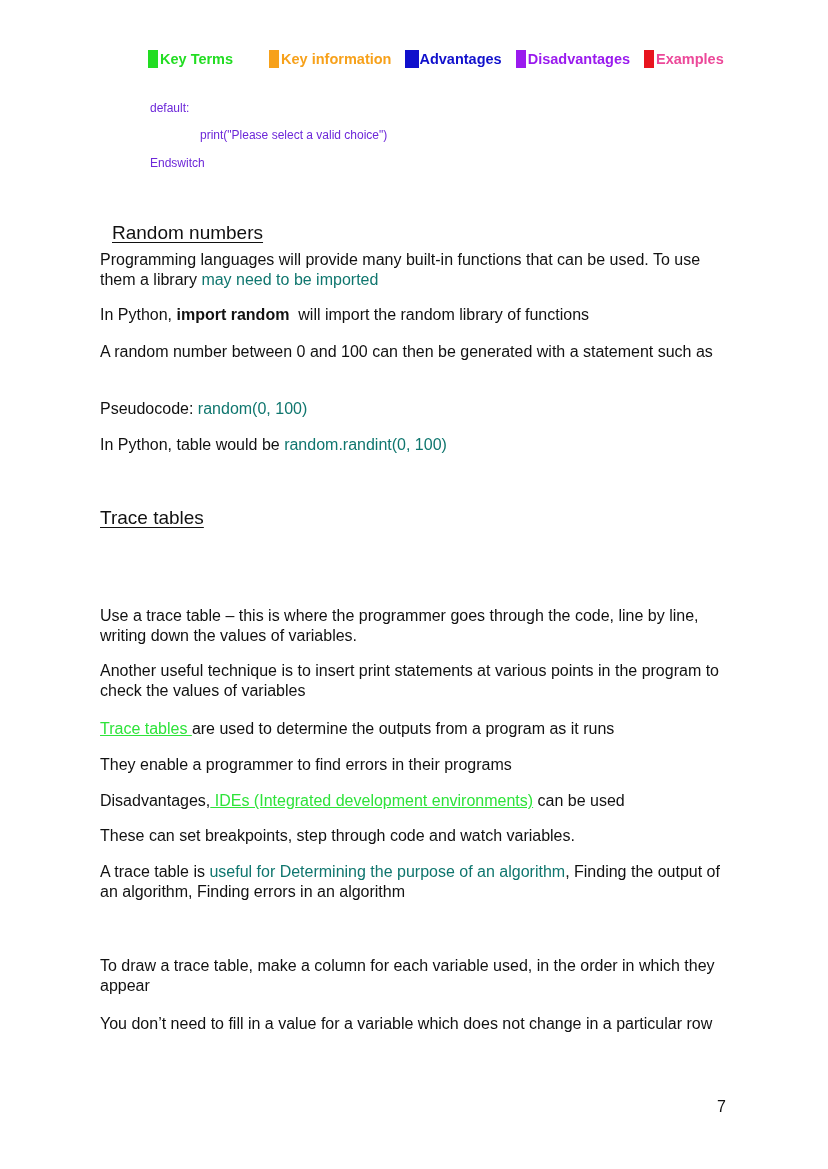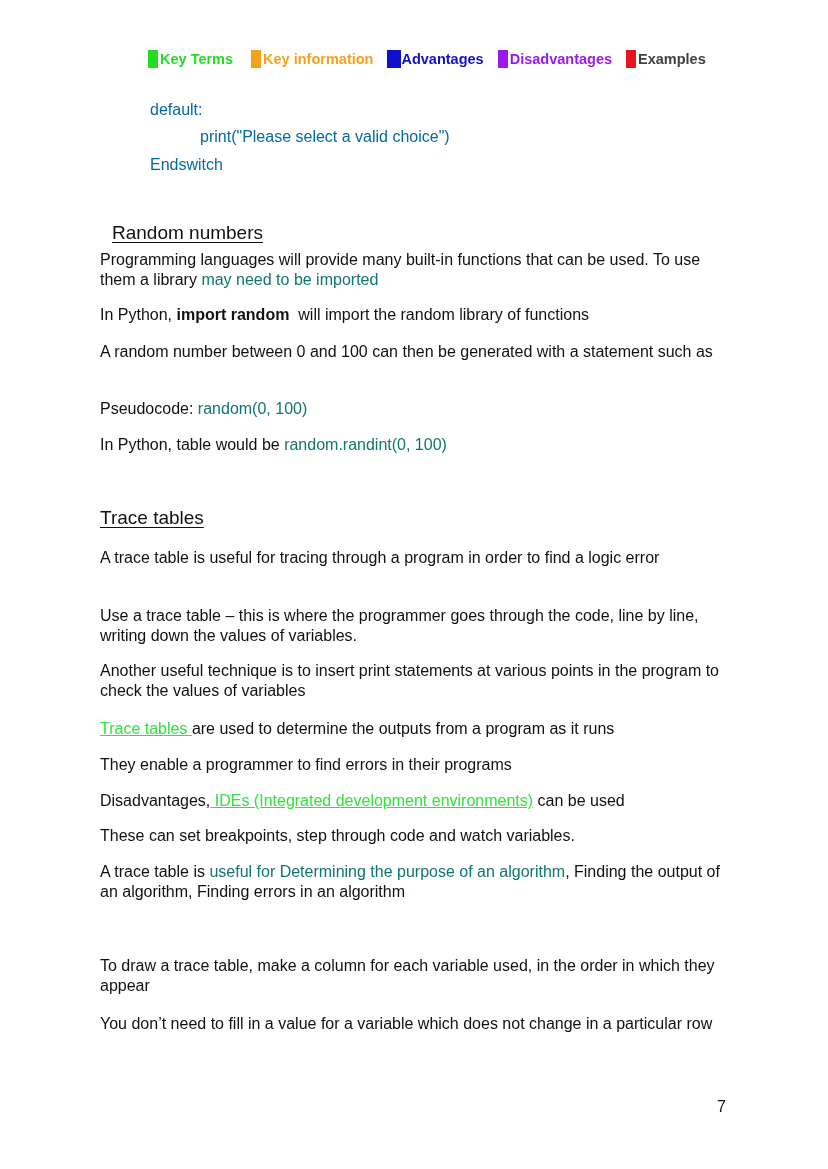--- a/index.html
+++ b/index.html
@@ -2,50 +2,50 @@
 <html><head>
 <meta charset="utf-8">
 <style>
   html, body { margin: 0; padding: 0; background: #ffffff; }
   body { width: 828px; height: 1169px; position: relative; overflow: hidden;
          font-family: "Liberation Sans", sans-serif; color: #111; }
   .abs { position: absolute; white-space: nowrap; }
   .legend { position: absolute; top: 50px; left: 100px; font-size: 14.5px; font-weight: bold; display: flex; align-items: center; padding-left: 48px; }
   .legend-item { display: flex; align-items: center; margin-right: 14px; }
   .swatch { display: inline-block; width: 10px; height: 18px; margin-right: 2px; }
-  .code { color: #0369a1; font-size: 16px; }
+  .code { color: #6d28d9; font-size: 12px; }
   .h { font-size: 19px; text-decoration: underline; text-underline-offset: 3px; }
   .p { position: absolute; left: 100px; width: 640px; font-size: 16px; line-height: 19.5px; }
   .orange { color: #0f766e; }
   .green { color: #2ee33a; text-decoration: underline; }
   b { font-weight: bold; }
 </style>
 </head>
 <body>
 
 <div class="legend">
   <div class="legend-item">
     <span class="swatch" style="background:#22dd22"></span>
     <span style="color:#22dd22">Key Terms</span>
   </div>
-  <div class="legend-item" style="margin-left:4px">
+  <div class="legend-item" style="margin-left:22px">
     <span class="swatch" style="background:#f7a11a"></span>
     <span style="color:#f7a11a">Key information</span>
   </div>
   <div class="legend-item">
     <span class="swatch" style="background:#1010cc;width:14px;margin-right:0"></span>
     <span style="color:#1010cc">Advantages</span>
   </div>
   <div class="legend-item">
     <span class="swatch" style="background:#9a1aee"></span>
     <span style="color:#9a1aee">Disadvantages</span>
   </div>
   <div class="legend-item">
     <span class="swatch" style="background:#e8141e"></span>
-    <span style="color:#404040">Examples</span>
+    <span style="color:#ec4899">Examples</span>
   </div>
 </div>
 
 <div class="abs code" style="top:101px;left:150px">default:</div>
 <div class="abs code" style="top:128px;left:200px">print("Please select a valid choice")</div>
 <div class="abs code" style="top:156px;left:150px">Endswitch</div>
 
 <div class="abs h" style="top:222px;left:112px">Random numbers</div>
 
 <div class="p" style="top:250px">
@@ -58,21 +58,20 @@
 <div class="p" style="top:399px">
   <span>Pseudocode: </span><span class="orange">random(0, 100)</span>
 </div>
 <div class="p" style="top:435px">
   <span>In Python, table would be </span><span class="orange">random.randint(0, 100)</span>
 </div>
 
 <div class="abs h" style="top:507px;left:100px">Trace tables</div>
 
 <div class="p" style="top:548px">
-  <div>A trace table is useful for tracing through a program in order to find a logic error</div>
 </div>
 <div class="p" style="top:606px">Use a trace table – this is where the programmer goes through the code, line by line, writing down the values of variables.</div>
 <div class="p" style="top:661px">Another useful technique is to insert print statements at various points in the program to check the values of variables</div>
 <div class="p" style="top:719px">
   <span class="green" style="white-space:pre">Trace tables </span><span>are used to determine the outputs from a program as it runs</span>
 </div>
 <div class="p" style="top:755px">They enable a programmer to find errors in their programs</div>
 <div class="p" style="top:791px">
   <span>Disadvantages,</span><span class="green" style="white-space:pre"> IDEs (Integrated development environments)</span><span style="white-space:pre"> can be used</span>
 </div>

